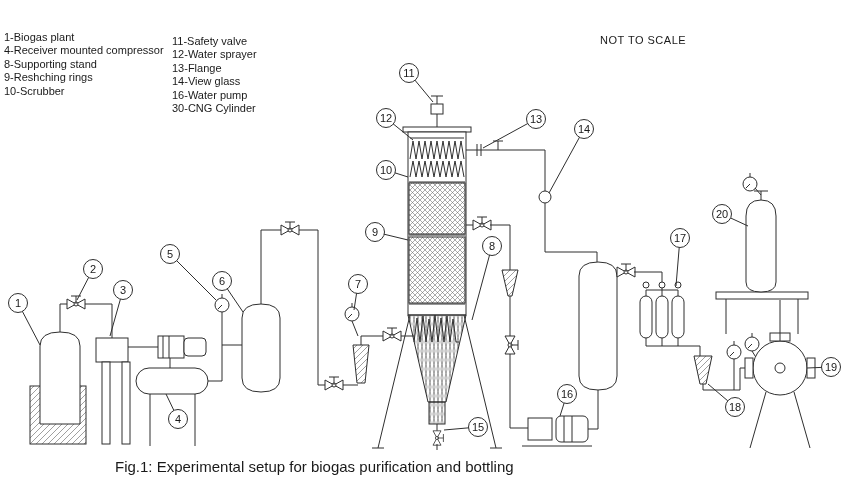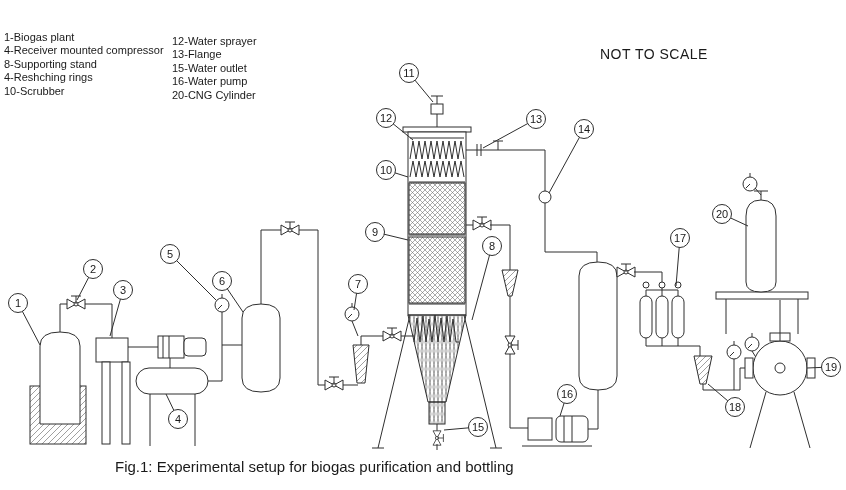--- a/index.html
+++ b/index.html
@@ -1,21 +1,21 @@
 <!DOCTYPE html>
 <html><head>
 <meta charset="utf-8">
 <style>
   html,body{margin:0;padding:0;background:#fff;}
   .stage{position:relative;width:846px;height:490px;background:#fff;
          font-family:"Liberation Sans",sans-serif;color:#1a1a1a;overflow:hidden;}
   .legend{position:absolute;font-size:11px;line-height:13.4px;white-space:nowrap;}
   .legend-col1{left:4px;top:31px;}
   .legend-col2{left:172px;top:35px;}
-  .note{position:absolute;left:600px;top:46px;font-size:14px;letter-spacing:.5px;}
+  .note{position:absolute;left:600px;top:34px;font-size:11px;letter-spacing:.5px;}
   .caption{position:absolute;left:115px;top:458px;font-size:15px;}
   svg.diagram{position:absolute;left:0;top:0;}
   svg text.co{font-family:"Liberation Sans",sans-serif;font-size:11px;fill:#1a1a1a;}
 </style>
 </head>
 <body>
 
 <div class="stage">
 
   <svg class="diagram" width="846" height="490" viewBox="0 0 846 490">
@@ -350,28 +350,29 @@
           <circle cx="722" cy="214" r="9.5" fill="#fff"></circle>
           <text class="co" x="722" y="218" text-anchor="middle" stroke="none">20</text>
         </g>
     </g>
   </svg>
 
   <div class="legend legend-col1">
     <div>1-Biogas plant</div>
     <div>4-Receiver mounted compressor</div>
     <div>8-Supporting stand</div>
-    <div>4-Reshching rings</div>
+    <div>9-Reshching rings</div>
     <div>10-Scrubber</div>
   </div>
 
   <div class="legend legend-col2">
+    <div>11-Safety valve</div>
     <div>12-Water sprayer</div>
     <div>13-Flange</div>
-    <div>15-Water outlet</div>
+    <div>14-View glass</div>
     <div>16-Water pump</div>
-    <div>20-CNG Cylinder</div>
+    <div>30-CNG Cylinder</div>
   </div>
 
   <div class="note">NOT TO SCALE</div>
 
   <div class="caption">Fig.1: Experimental setup for biogas purification and bottling</div>
 </div>
 
 </body></html>

